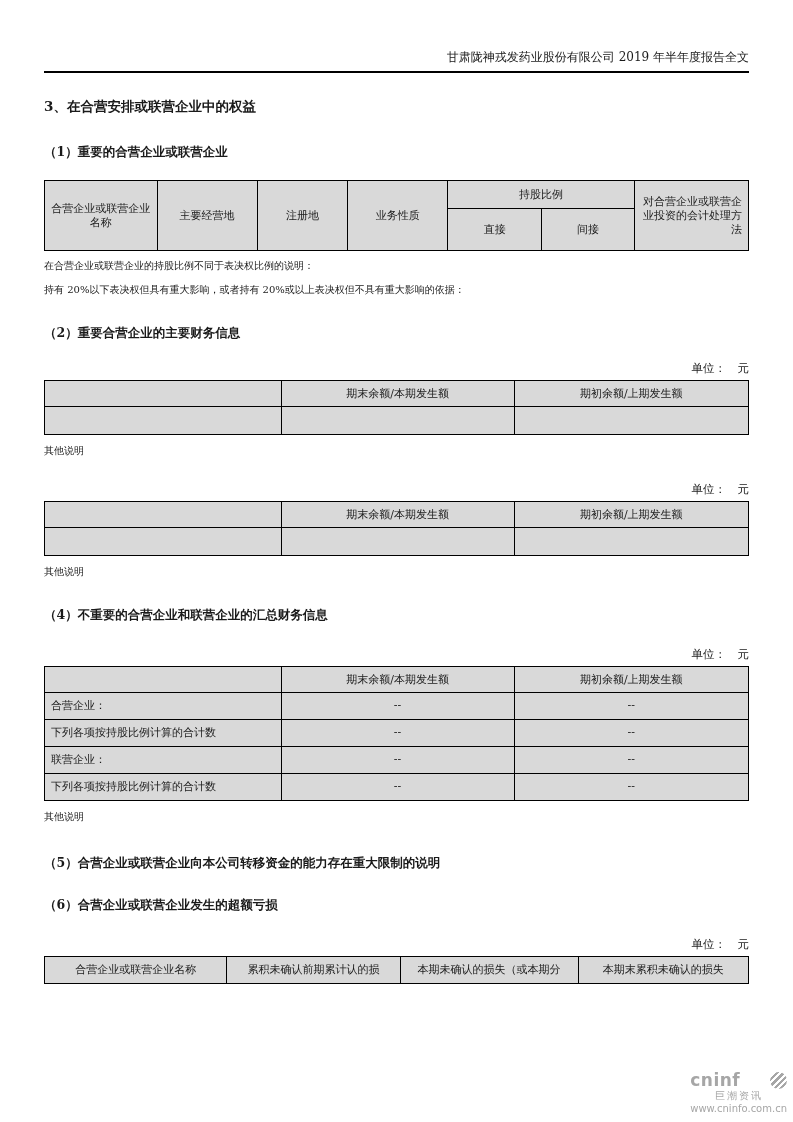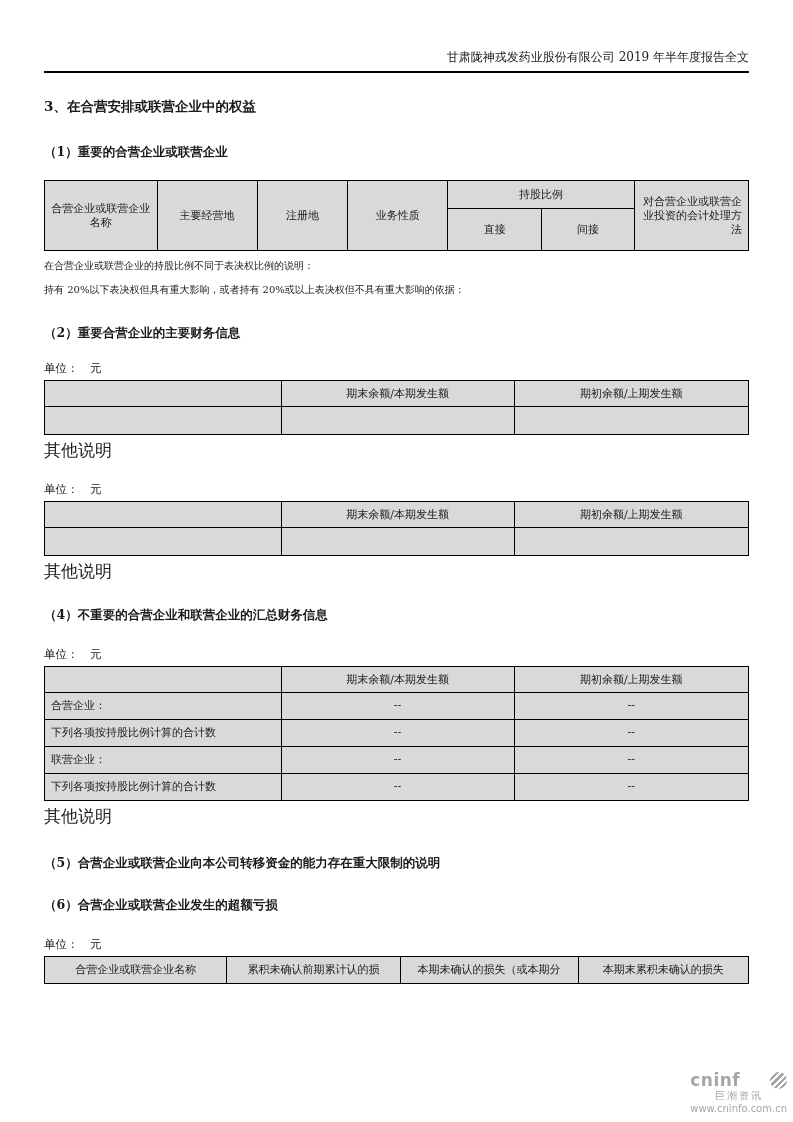--- a/index.html
+++ b/index.html
@@ -31,22 +31,22 @@
   .h4 { font-size: 12.5px; font-weight: bold; line-height: 14px; }
   .h4-1 { margin-top: 31px; }
   .h4-2 { margin-top: 29px; }
   .h4-3 { margin-top: 29px; }
   .h4-4 { margin-top: 30px; }
   .h4-5 { margin-top: 33px; }
   .h4-6 { margin-top: 28px; }
   .note { font-size: 10px; line-height: 14px; }
   .note-1 { margin-top: 8px; }
   .note-2 { margin-top: 10px; }
-  .other-note { margin-top: 9px; font-size: 17px; line-height: 13px; }
-  .unit { margin-top: 26px; font-size: 11.5px; line-height: 13px; }
+  .other-note { margin-top: 9px; font-size: 10px; line-height: 13px; }
+  .unit { margin-top: 26px; font-size: 11.5px; line-height: 13px; text-align: right; }
   .unit-first { margin-top: 22px; }
   .unit + table, .unit + .tbl { margin-top: 5px; }
   table.tbl {
     width: 100%;
     border-collapse: collapse;
     table-layout: fixed;
     font-size: 11px;
   }
   table.tbl td, table.tbl th {
     border: 1px solid #000;

